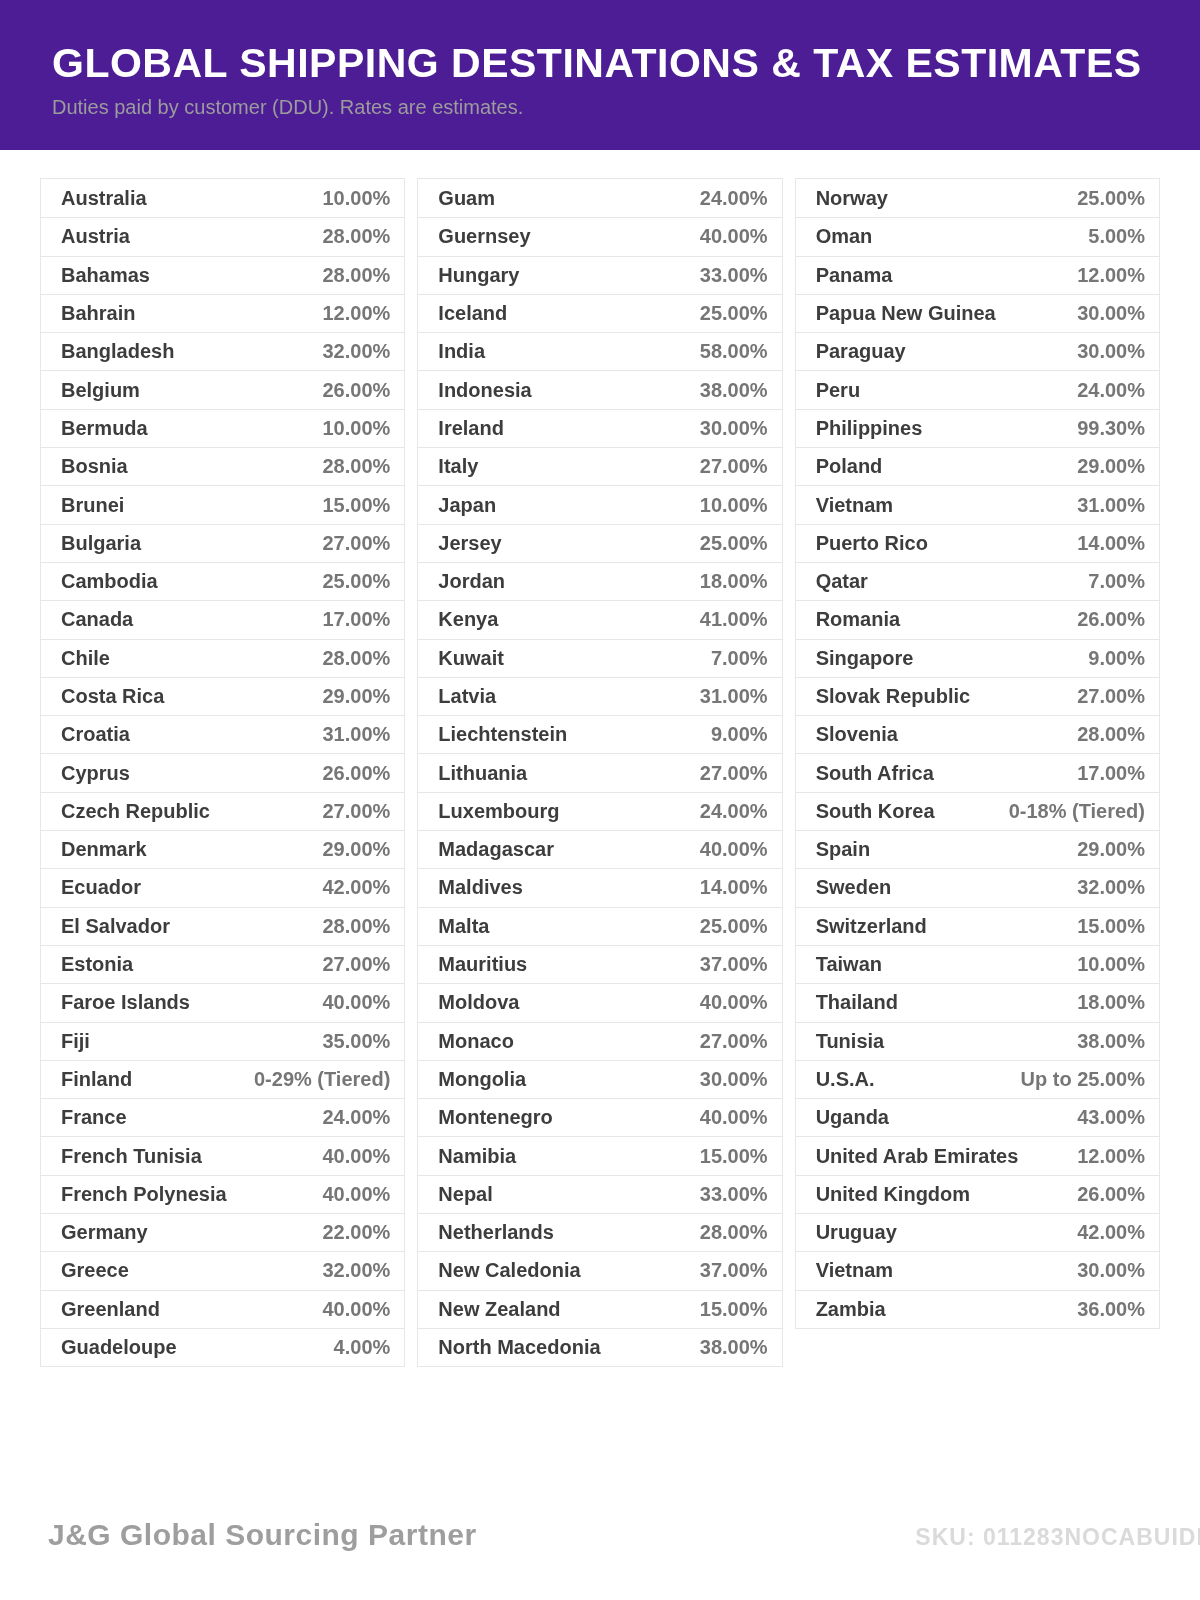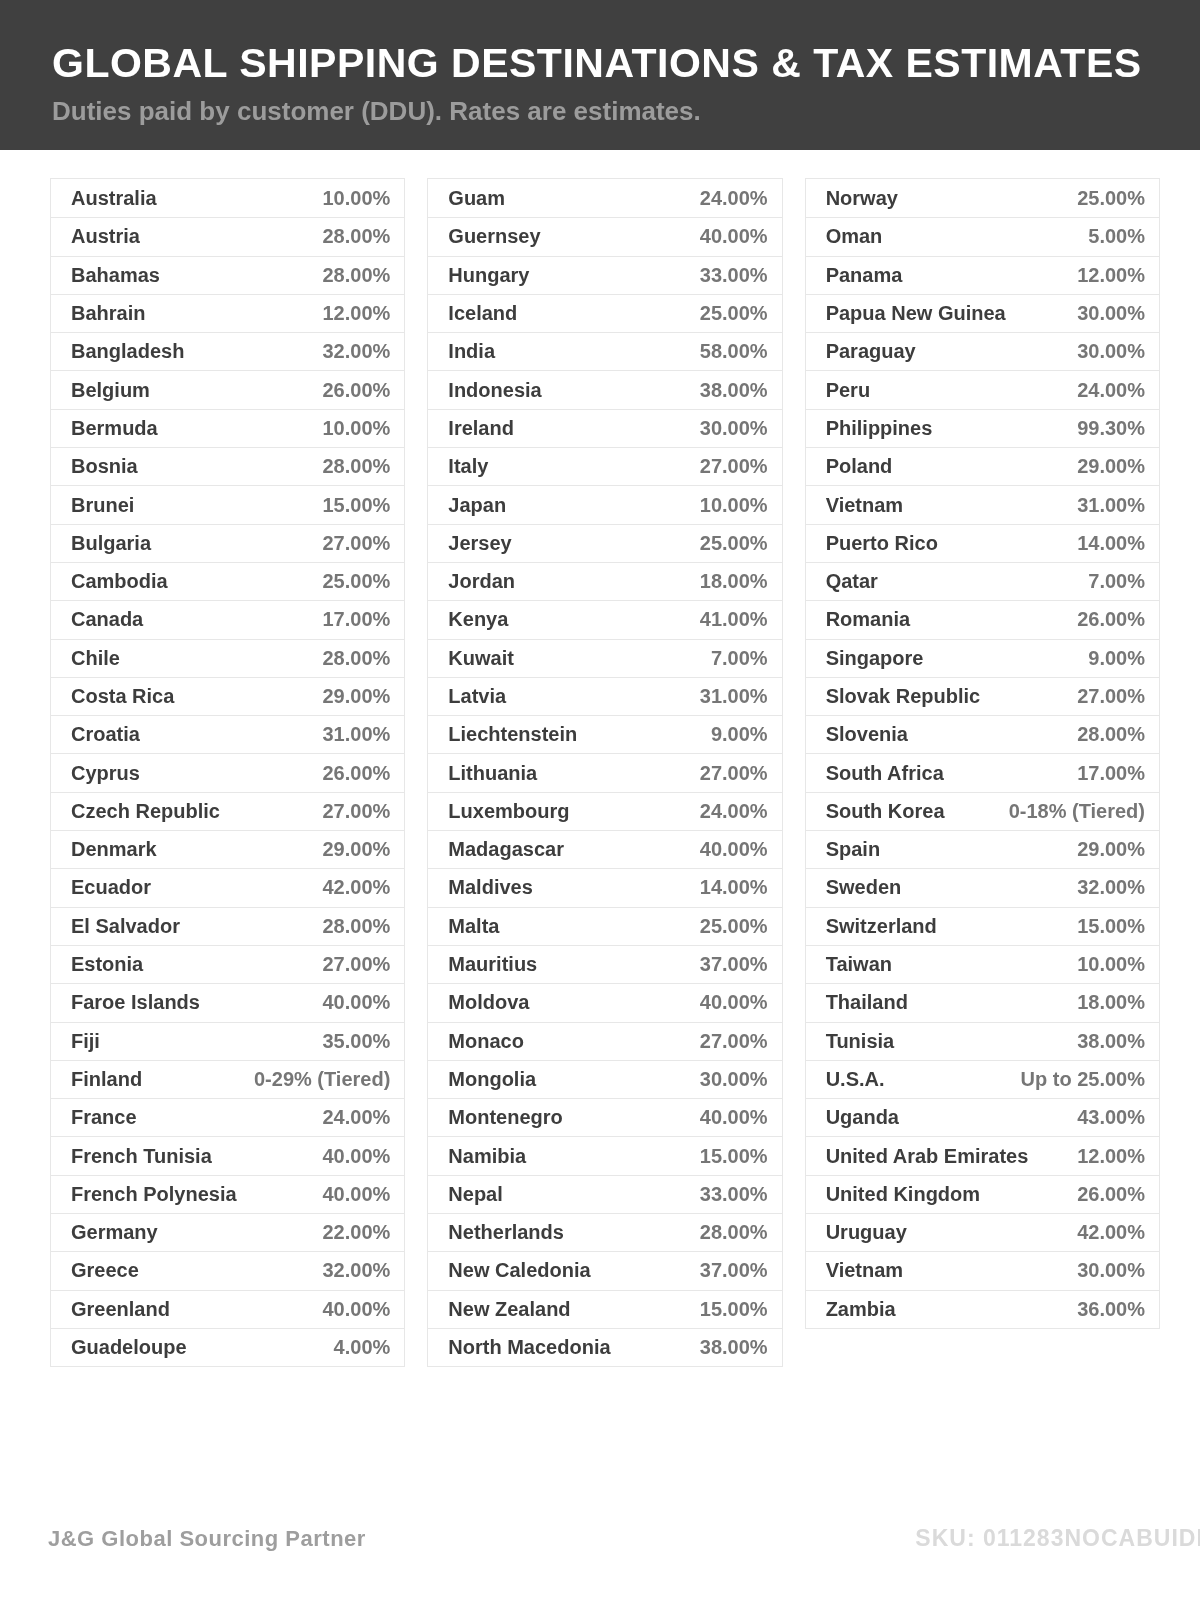--- a/index.html
+++ b/index.html
@@ -4,49 +4,48 @@
 <style>
   * { box-sizing: border-box; margin: 0; padding: 0; }
   html, body {
     width: 1200px; height: 1600px;
     background: #ffffff;
     overflow: hidden;
     font-family: "Liberation Sans", sans-serif;
     position: relative;
   }
   .header {
-    background: #404040;
+    background: #4c1d95;
     width: 1200px;
     height: 150px;
     padding: 40px 52px 8px 52px;
   }
   .header .title {
     color: #ffffff;
     font-size: 41px;
     font-weight: 800;
     letter-spacing: 0.5px;
     white-space: nowrap;
   }
   .header .subtitle {
     color: #9c9c9c;
-    font-size: 26px;
-    font-weight: 700;
+    font-size: 20px;
+    font-weight: 400;
     margin-top: 9px;
   }
   .table {
     margin: 28px 40px 0 40px;
     display: grid;
     grid-template-columns: repeat(3, 1fr);
     column-gap: 12px;
     align-items: start;
   }
   .col {
     border: 1px solid #e7e7e7;
     background: #ffffff;
-    margin-left: 10px;
   }
   .row {
     display: flex;
     justify-content: space-between;
     align-items: center;
     height: 38.3px;
     padding: 0 14px 0 20px;
     background: #ffffff;
   }
   .row + .row { border-top: 1px solid #e7e7e7; }
@@ -67,21 +66,21 @@
     left: 48px;
     right: 0;
     bottom: 48px;
     display: flex;
     justify-content: space-between;
     align-items: baseline;
     overflow: hidden;
   }
   .brand {
     color: #9e9e9e;
-    font-size: 22px;
+    font-size: 30px;
     font-weight: 700;
     letter-spacing: 0.5px;
   }
   .sku {
     color: #dadada;
     font-size: 23px;
     font-weight: 700;
     letter-spacing: 1px;
     margin-right: -14px; 
     white-space: nowrap;

